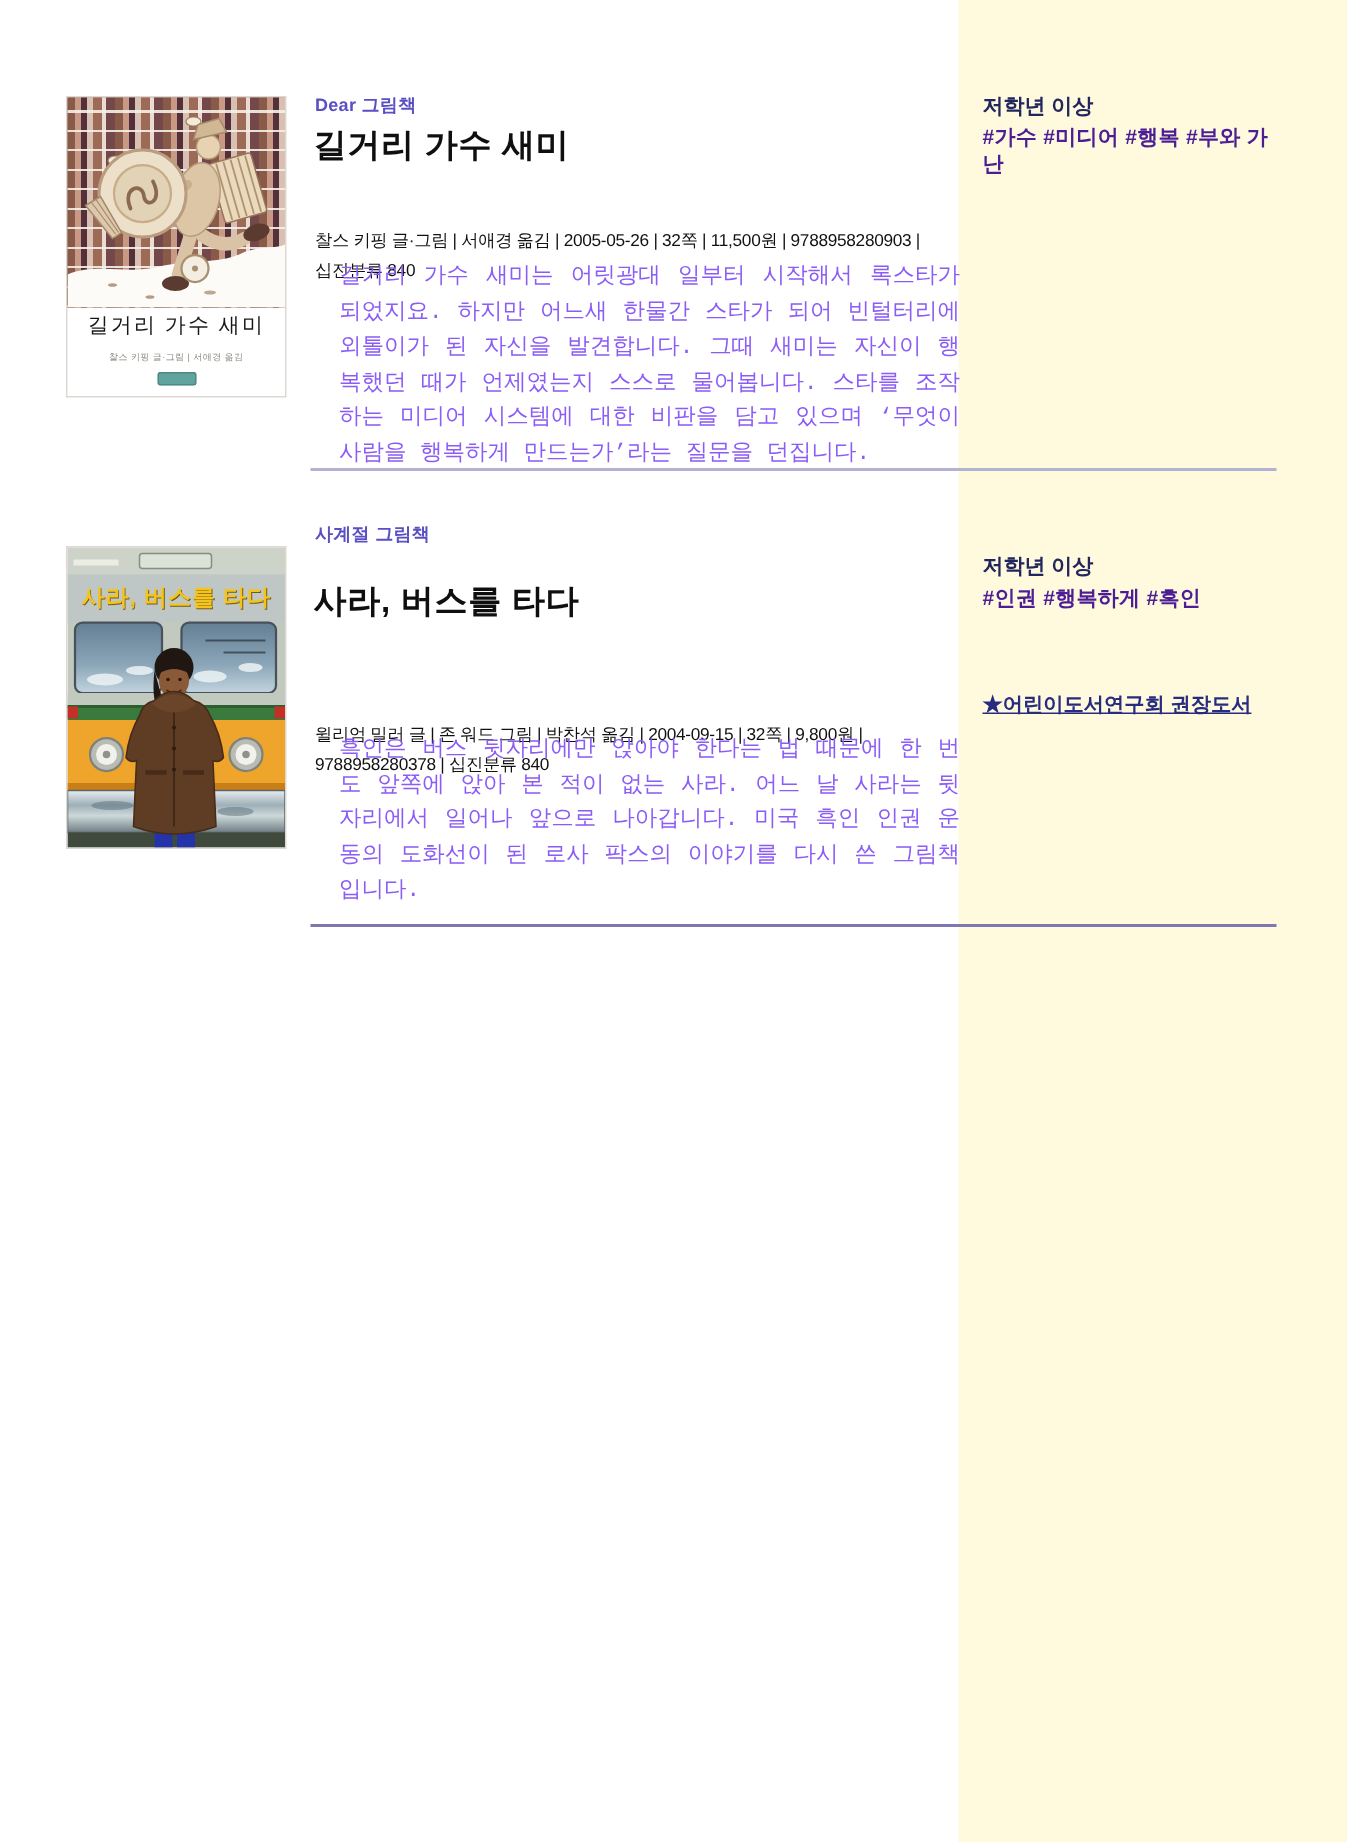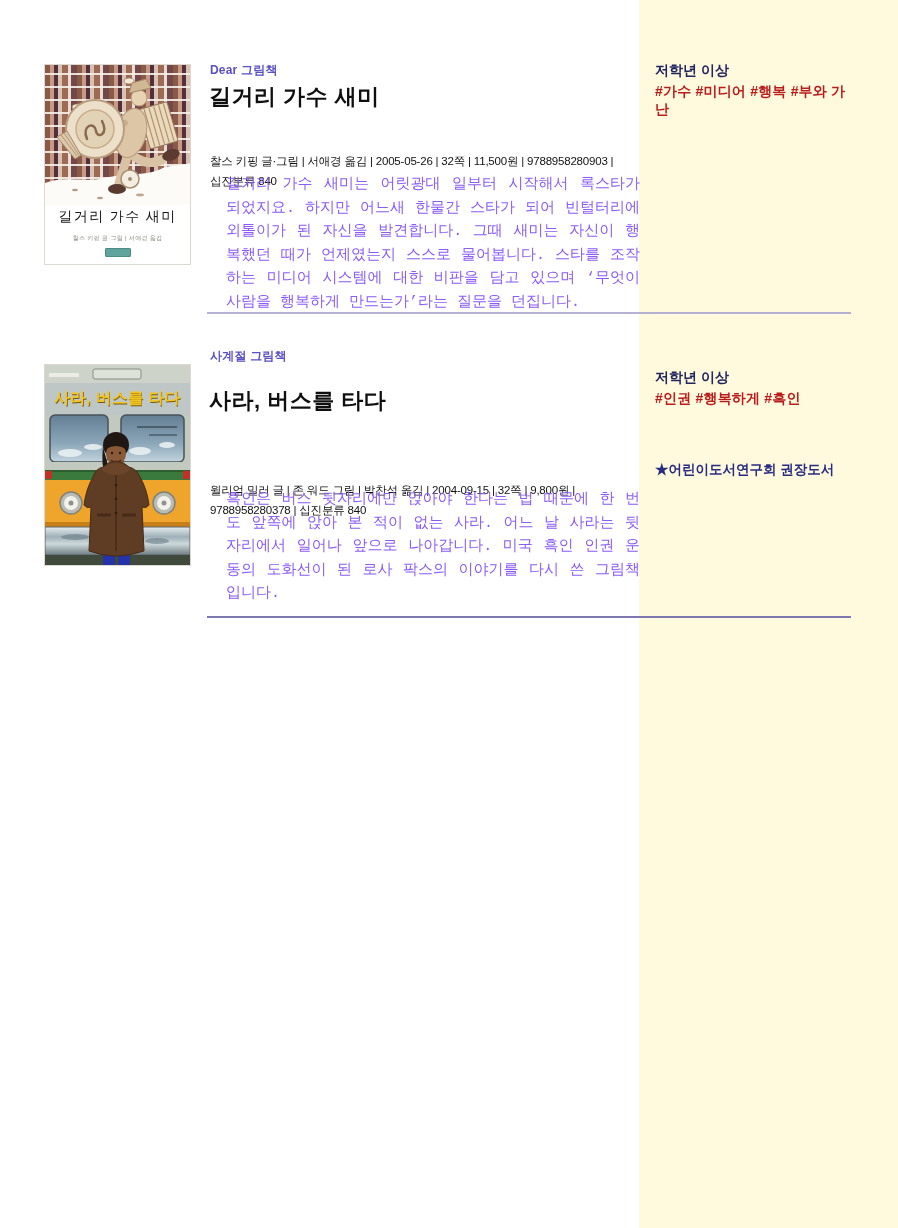--- a/index.html
+++ b/index.html
@@ -47,24 +47,24 @@
   .desc{
     position:absolute;left:210px;width:414px;margin:16px;
     font-family:Liberation Mono, monospace;
     font-size:15px;line-height:23.5px;color:#8b5cf6;text-align:justify;
   }
   .desc.b1{top:157px;} .desc.b2{top:472px;}
 
   
   .age{position:absolute;left:655px;font-size:14px;font-weight:bold;color:#21265f;}
   .age.b1{top:62px;} .age.b2{top:369px;}
-  .tags{position:absolute;left:655px;width:196px;font-size:14px;font-weight:bold;color:#b91c1c;letter-spacing:0.2px;}
+  .tags{position:absolute;left:655px;width:196px;font-size:14px;font-weight:bold;color:#4c1d95;letter-spacing:0.2px;}
   .tags.b1{top:83px;} .tags.b2{top:390px;}
   .award{position:absolute;left:655px;width:200px;font-size:13.5px;font-weight:bold;color:#272c80;line-height:20px;}
-  .award.a1{top:440px;} .award.a2{top:460px;}
+  .award.a1{top:440px;} .award.a2{top:460px;text-decoration:underline;}
 
   .divider{position:absolute;left:207px;width:644px;height:2px;}
   .divider.d1{top:312px;background:#b4b1d3;}
   .divider.d2{top:616px;background:#7e77b0;}
 </style>
 </head>
 <body>
 
 <div id="page">
   <div class="sidebar-bg"></div>

